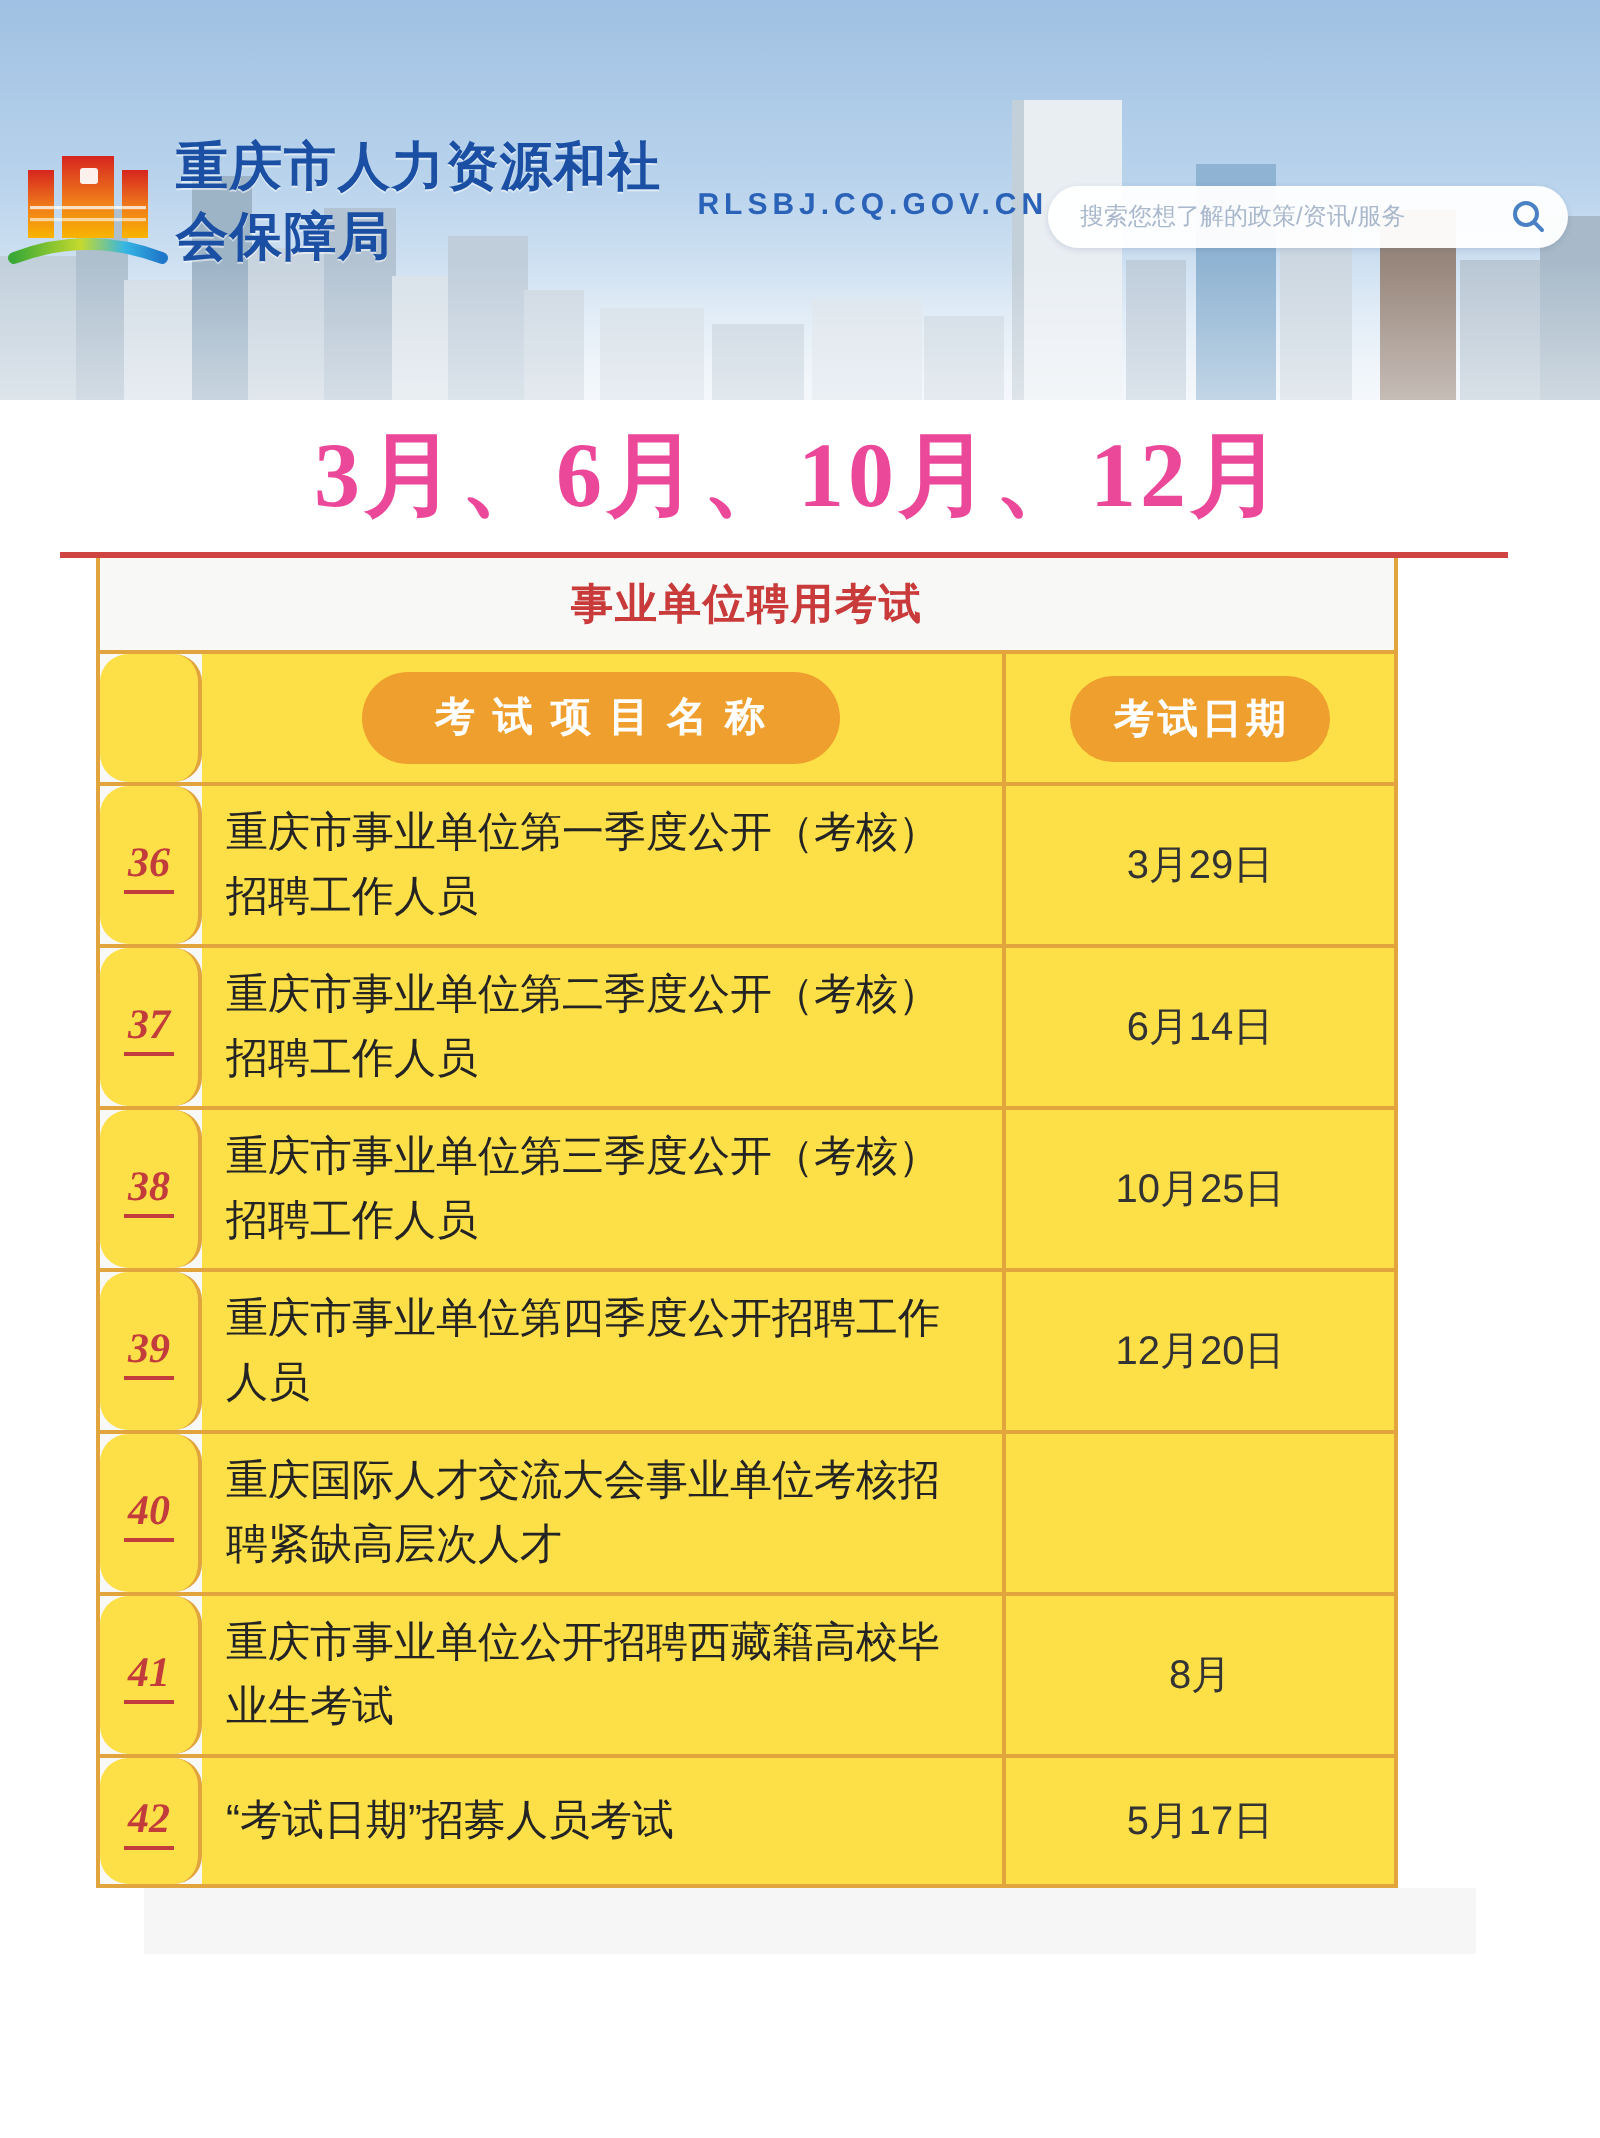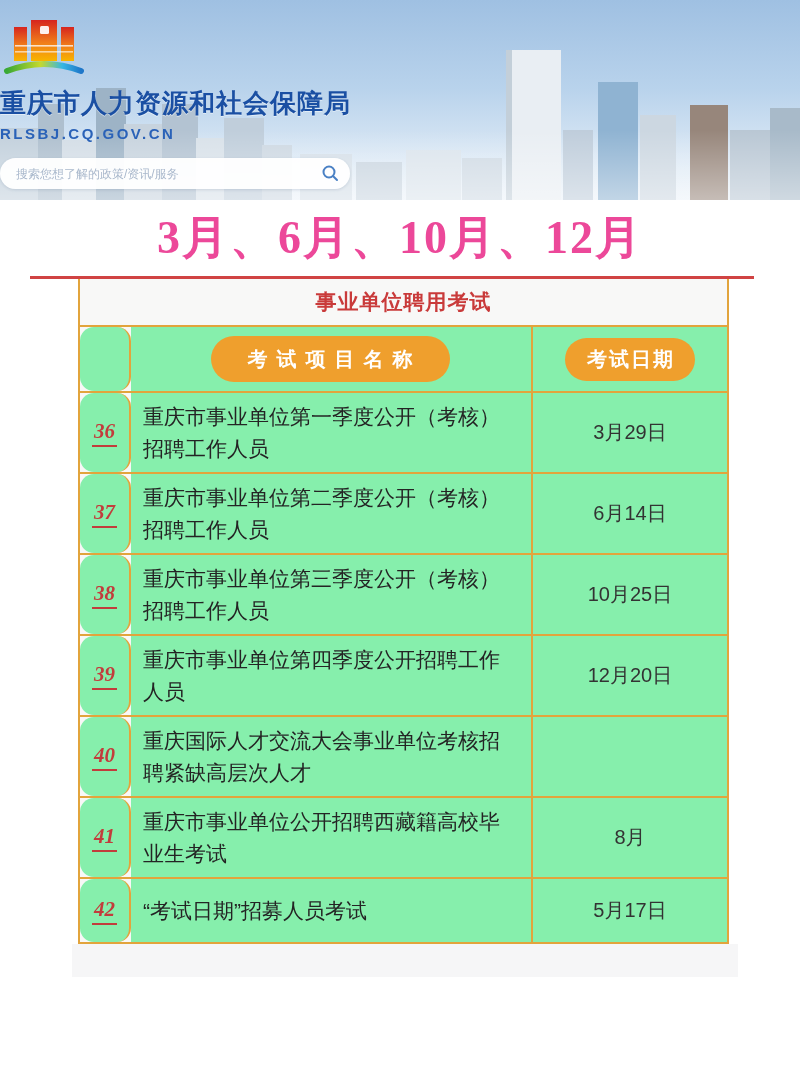--- a/index.html
+++ b/index.html
@@ -7,46 +7,46 @@
   body { width:800px; height:1069px; background:#ffffff; font-family:"Liberation Sans", sans-serif; overflow:hidden; }
 
   
   .site-header { position:relative; width:800px; height:200px; overflow:hidden;
     background:linear-gradient(180deg,#9fc0e2 0%, #b9d3ec 45%, #dce9f5 80%, #ecf3f9 100%); }
   .skyline { position:absolute; inset:0; }
   .bld { position:absolute; bottom:0; }
   .haze { position:absolute; left:0; right:0; bottom:0; height:70px;
     background:linear-gradient(180deg, rgba(255,255,255,0) 0%, rgba(255,255,255,.45) 100%); }
   .header-center { position:absolute; left:0; right:16px; top:0; height:100%;
-    display:flex; flex-direction:column; align-items:flex-start; z-index:5; }
+    display:flex; align-items:center; z-index:5; }
   .logo-wrap { margin-top:18px; }
   .site-title { margin-top:2px; font-size:26px; font-weight:bold; color:#1a4fa3;
     letter-spacing:1px; text-shadow:0 1px 0 rgba(255,255,255,.5); }
   .site-domain { margin-top:4px; font-size:15px; font-weight:bold; color:#2a62b8; letter-spacing:2.5px; }
   .searchbar { position:relative; margin-top:16px; width:350px; height:31px; }
   .searchbar input { width:100%; height:100%; border:none; outline:none; border-radius:16px;
     background:rgba(255,255,255,.95); padding:0 38px 0 16px; font-size:12px; color:#445;
     font-family:"Liberation Sans", sans-serif; box-shadow:0 1px 3px rgba(40,70,110,.15); }
   .searchbar input::placeholder { color:#a9b8cc; }
   .search-icon { position:absolute; right:11px; top:6px; cursor:pointer; }
 
   
   .poster-title-block { padding-top:10px; text-align:center; background:#ffffff; }
   .poster-title { font-family:"Liberation Serif", serif; font-weight:900; font-size:50px;
     line-height:62px; color:#0e0e0e; letter-spacing:1px; }
   .poster-subtitle { font-family:"Liberation Serif", serif; font-weight:900; font-size:46px;
     line-height:56px; color:#ec4899; letter-spacing:2px; }
   .red-rule { margin:10px 0 0 30px; width:724px; height:3px; background:#d04343; }
 
   
-  .exam-table { margin-left:78px; width:651px; border:2px solid #e2a43c; border-top:none; background:#f8f8f7; }
+  .exam-table { margin-left:48px; width:651px; border:2px solid #e2a43c; border-top:none; background:#f8f8f7; }
   .cap-row { height:46px; display:flex; align-items:center; justify-content:center; }
   .caption { font-size:21px; font-weight:bold; color:#c93a3a; letter-spacing:1px; }
   .row { display:grid; grid-template-columns:51px 402px 1fr; border-top:2px solid #e2a43c; }
-  .td { background:#86efac; }
+  .td { background:#fde047; }
   .td-num, .td-name { border-right:2px solid #e2a43c; }
   .head-row .td { height:64px; display:flex; align-items:center; justify-content:center; }
   .pill { display:inline-block; background:#ef9f2d; color:#ffffff; font-weight:bold;
     border-radius:999px; white-space:nowrap; }
   .pill-name { font-size:20px; letter-spacing:9px; padding:8px 28px 8px 37px; }
   .pill-date { font-size:20px; letter-spacing:2px; padding:8px 20px 8px 22px; }
   .data-row .td { min-height:76px; display:flex; align-items:center; }
   .data-row.short .td { min-height:63px; }
   .td-num { justify-content:center;border-radius:14px; }
   .idx { font-family:"Liberation Serif", serif; font-style:italic; font-weight:bold;

